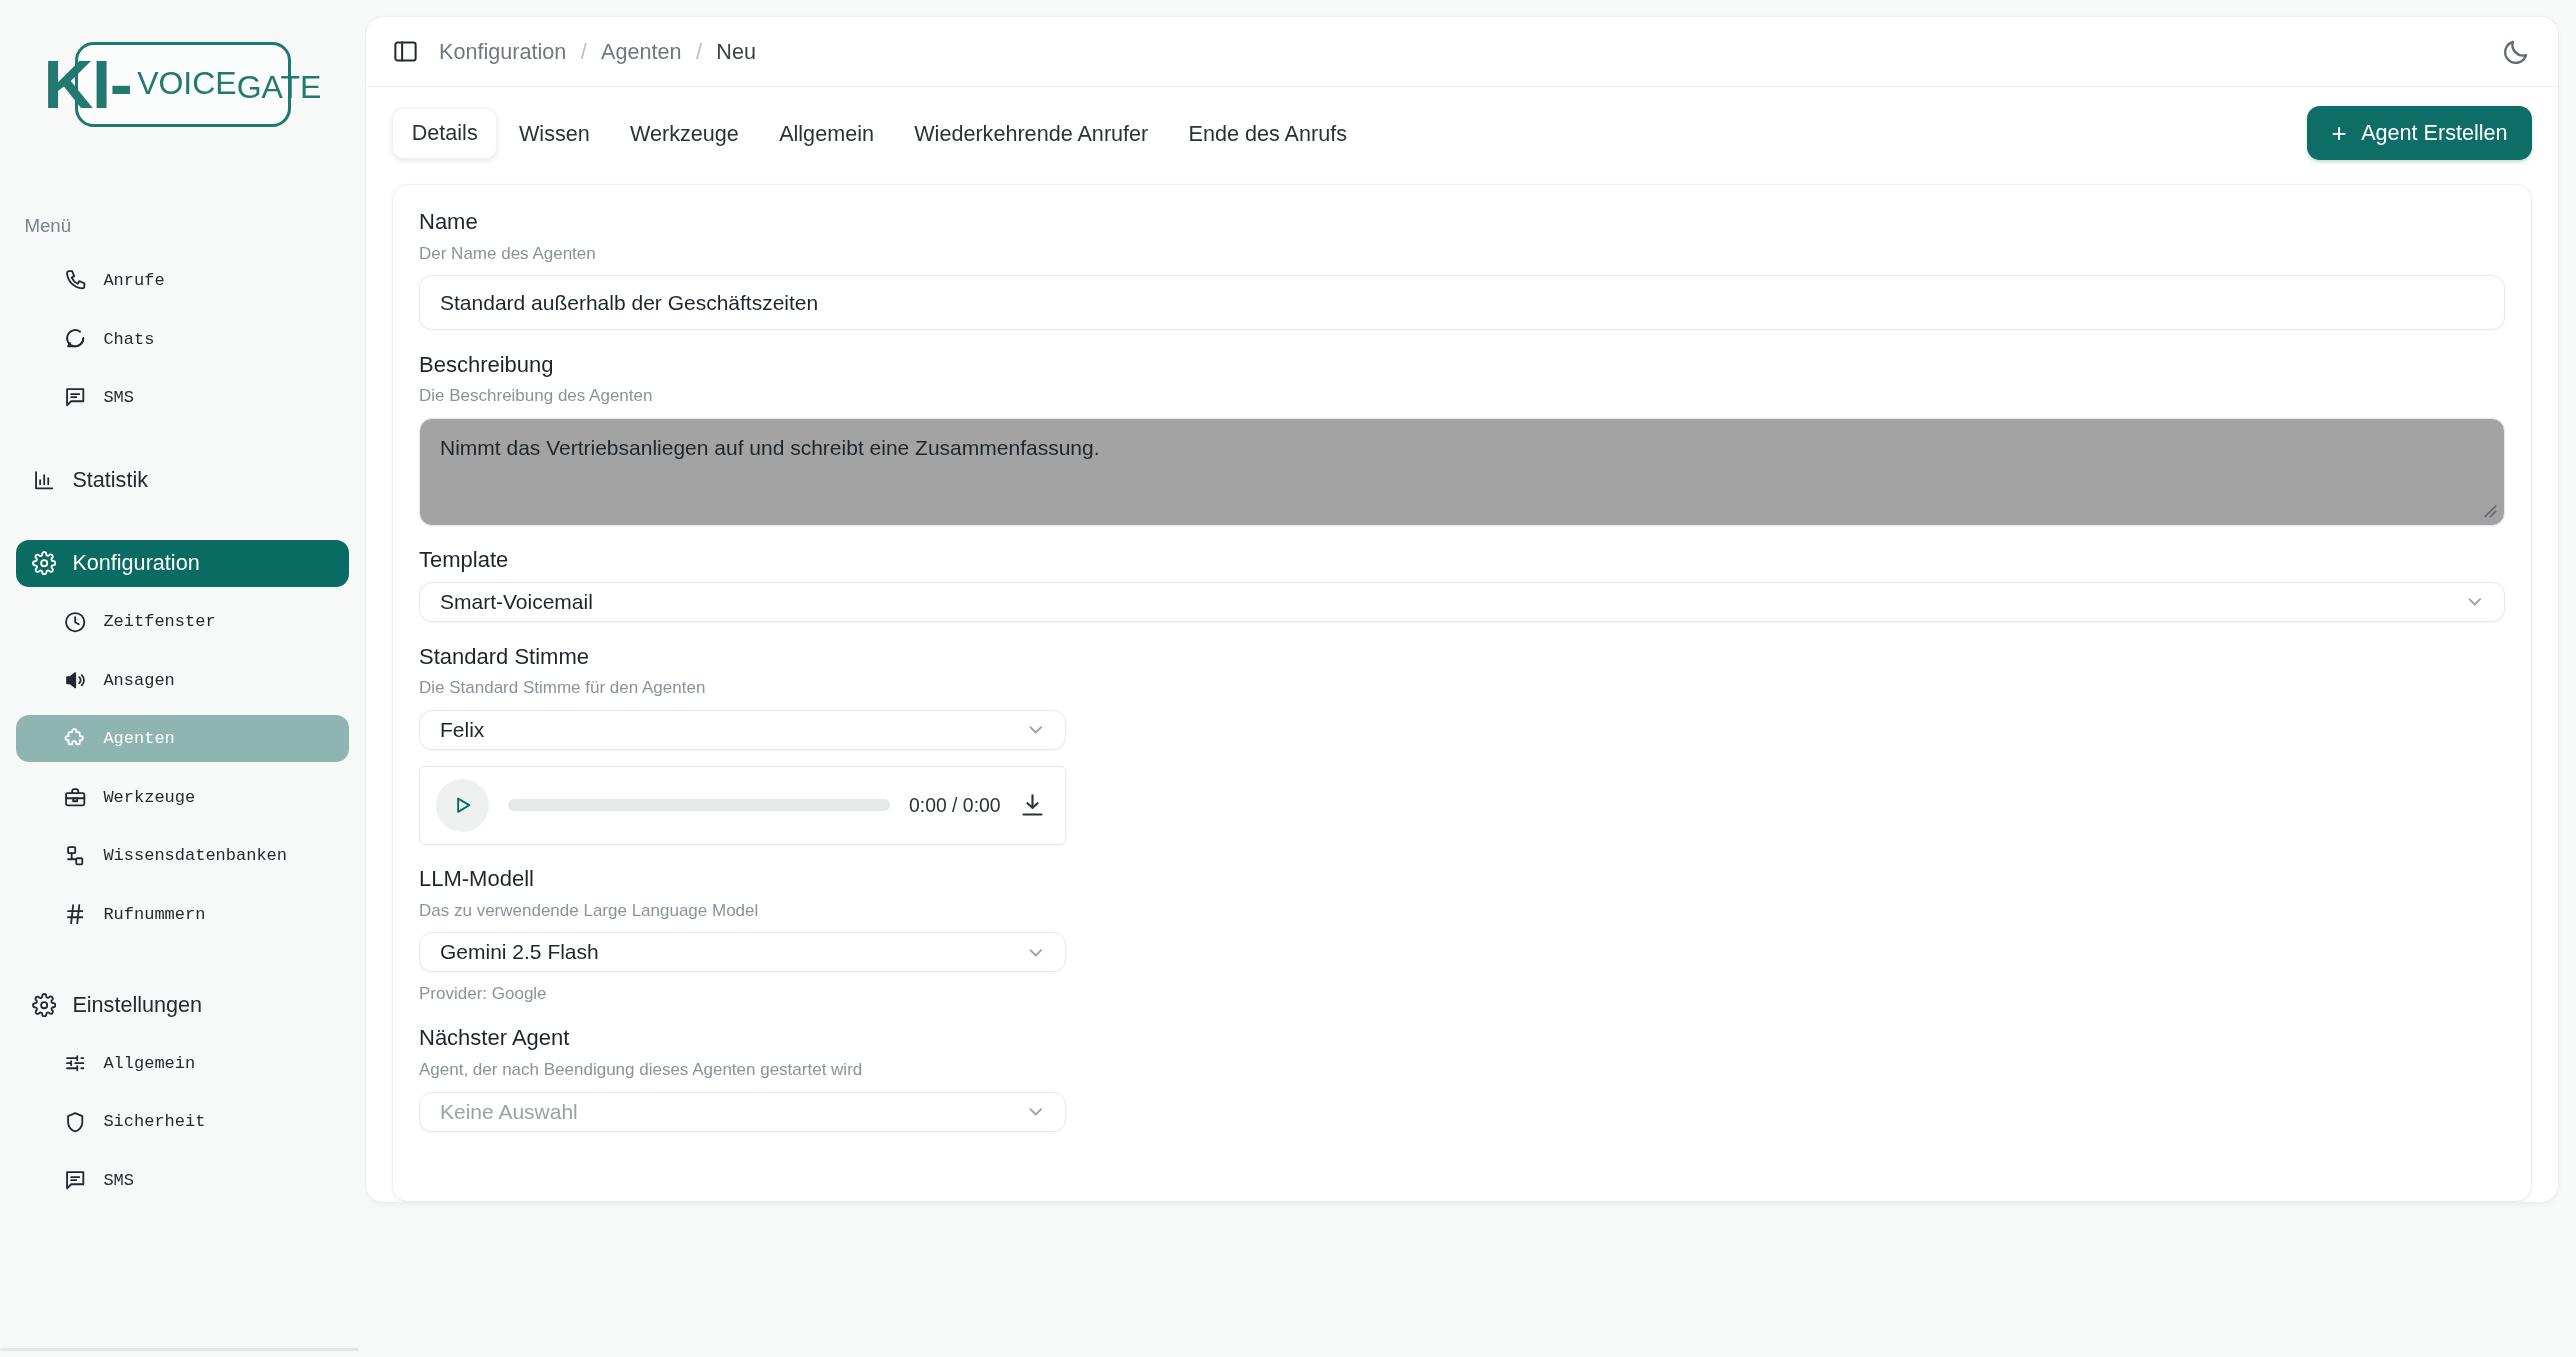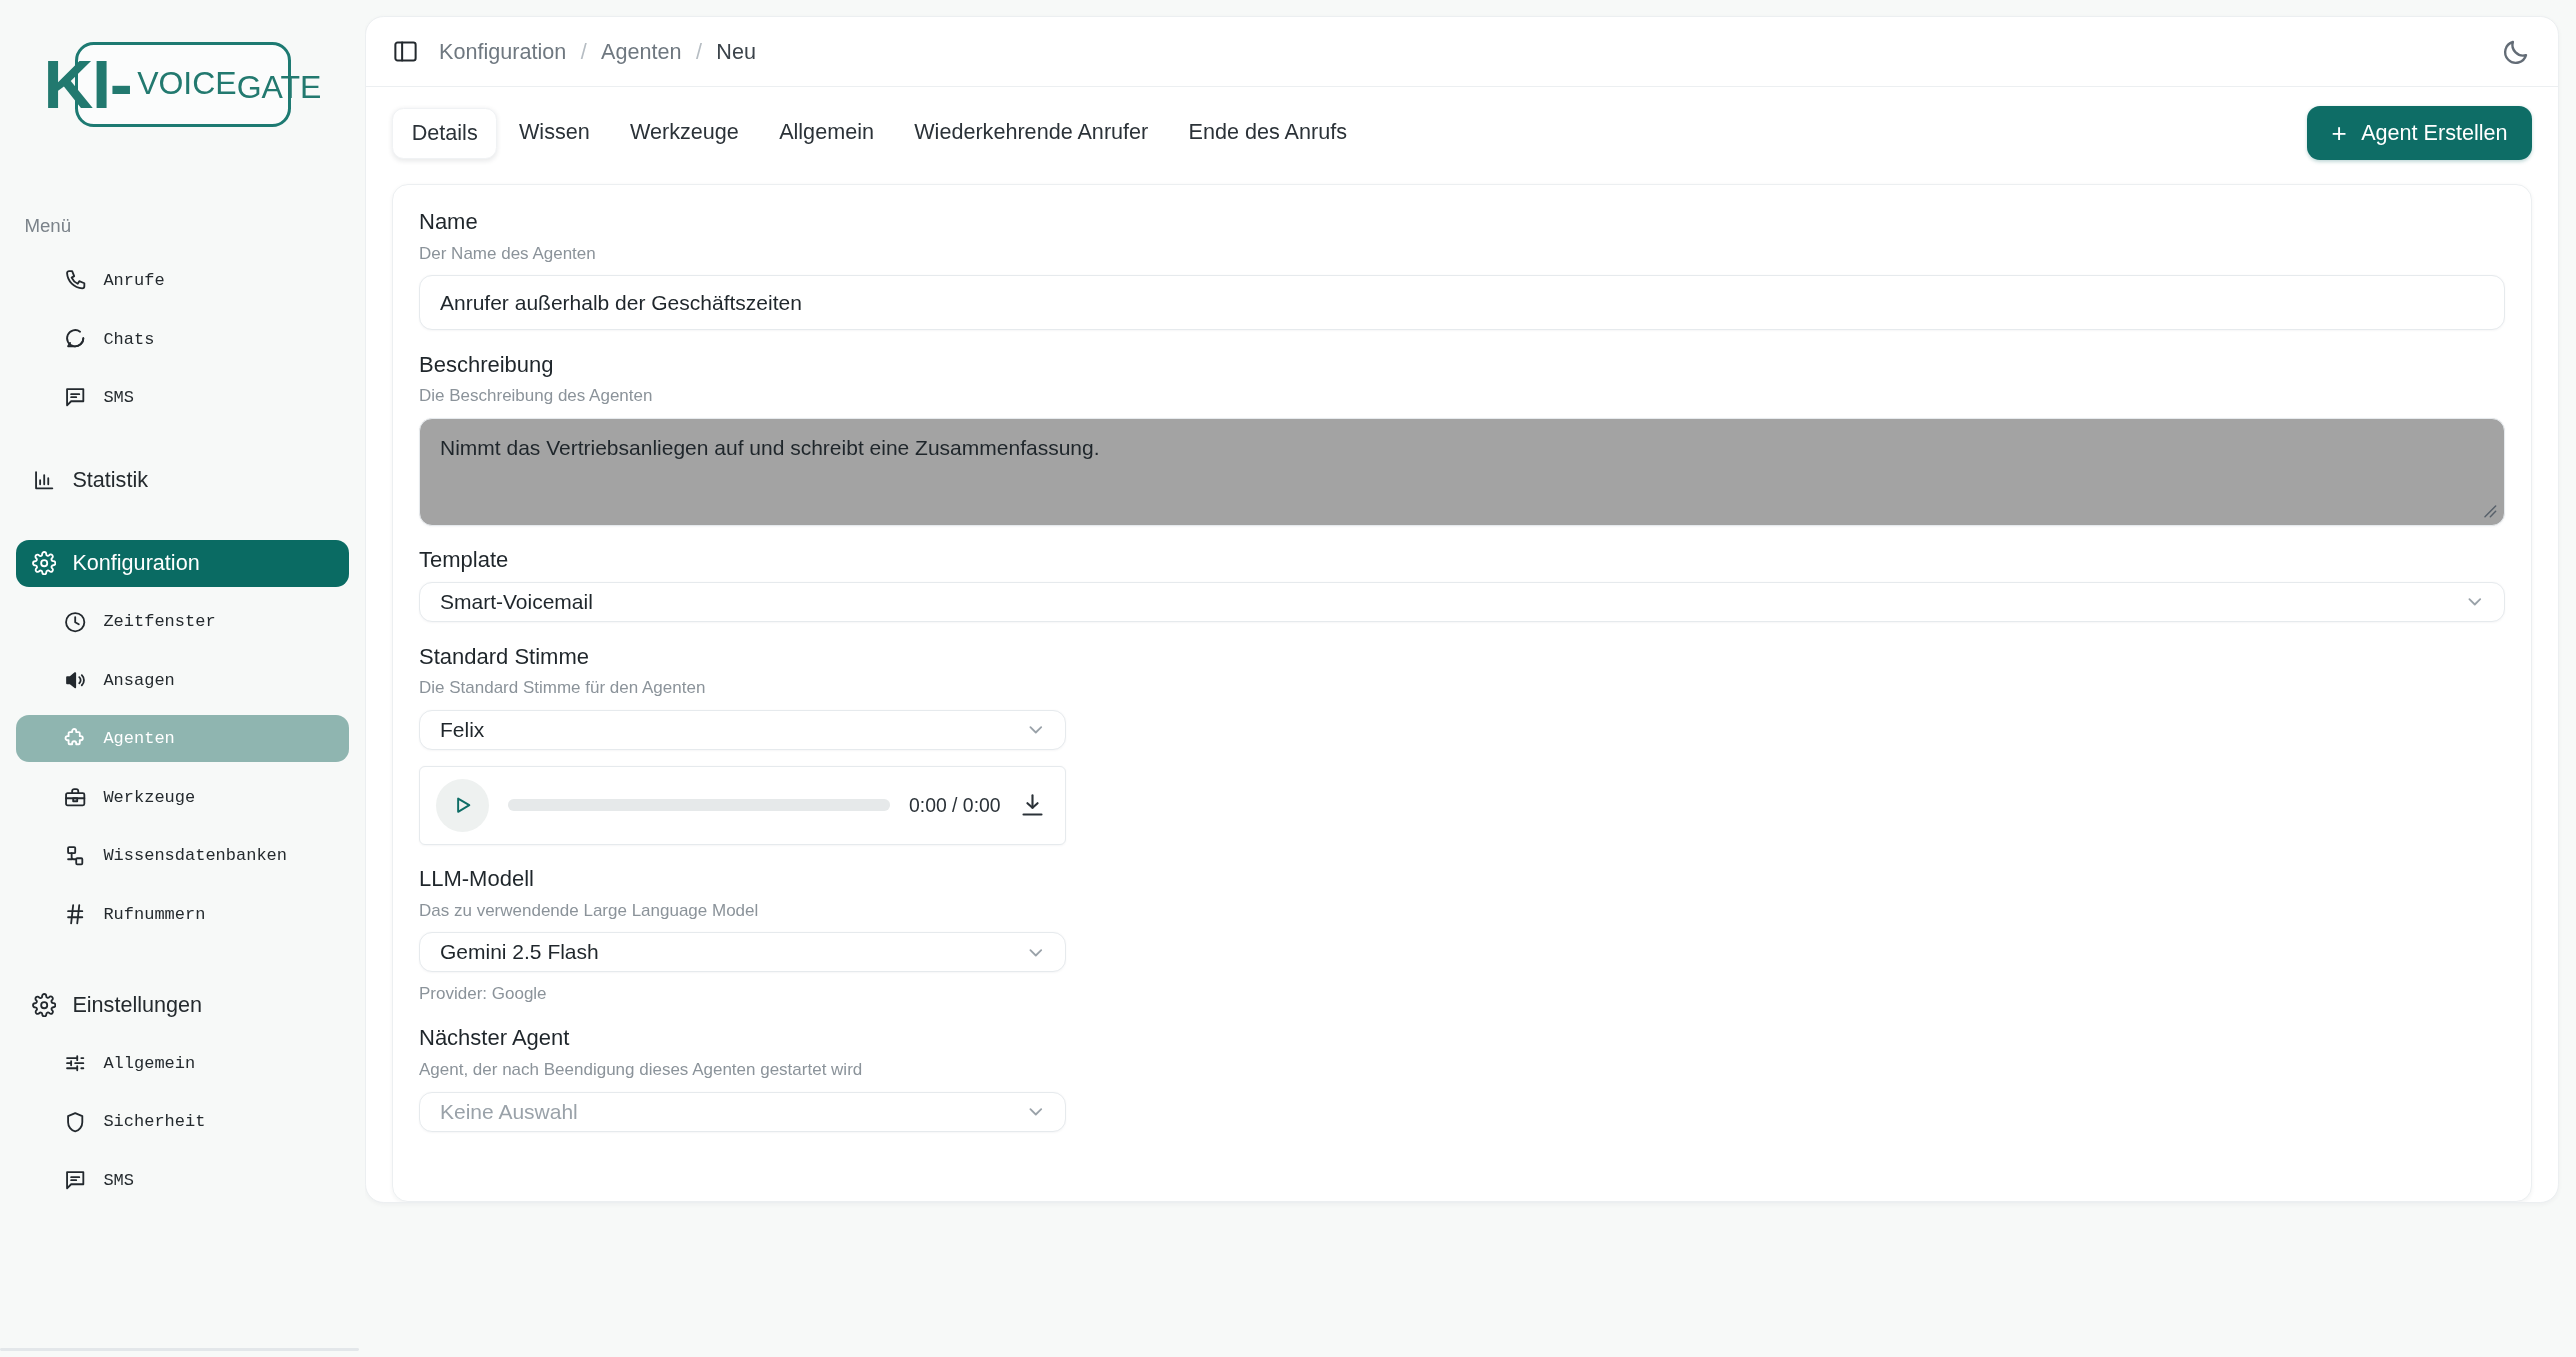--- a/index.html
+++ b/index.html
@@ -90,21 +90,21 @@
   .crumbs { display: flex; align-items: center; gap: 14.4px; font-size: 21.6px; color: #6f7880; }
   .crumbs .sep { color: #b6bdc3; }
   .crumbs .crumb { cursor: pointer; }
   .crumbs .crumb.last { color: #3b434a; }
   .moon { width: 30px; height: 30px; cursor: pointer; display: inline-flex; align-items: center; justify-content: center; }
 
   .tabrow {
     display: flex; align-items: center; justify-content: space-between;
     padding: 18.7px 26px 7.2px 26px;
   }
-  .tabs { display: flex; align-items: flex-start; gap: 2.9px; }
+  .tabs { display: flex; align-items: flex-end; gap: 2.9px; }
   .tab {
     font-size: 21.6px; color: #2b3238; padding: 11.5px 18.7px;
     border-radius: 11.5px; cursor: pointer; white-space: nowrap;
   }
   .tab.active {
     background: #ffffff;
     box-shadow: 0 1.4px 5px rgba(20,30,40,0.10);
     border: 1.4px solid #f0f2f4;
   }
   .btn-create {
@@ -401,21 +401,21 @@
           <span class="plus">+</span>
           <span>Agent Erstellen</span>
         </div>
       </div>
 
       <div class="form-card">
 
         <div class="field">
           <div class="f-label">Name</div>
           <div class="f-hint">Der Name des Agenten</div>
-          <div class="input">Anrufer außerhalb der Geschäftszeiten</div>
+          <div class="input">Standard außerhalb der Geschäftszeiten</div>
         </div>
 
         <div class="field">
           <div class="f-label">Beschreibung</div>
           <div class="f-hint">Die Beschreibung des Agenten</div>
           <div class="textarea">
             <span>Nimmt das Vertriebsanliegen auf und schreibt eine Zusammenfassung.</span>
             <svg class="grip" viewBox="0 0 12 12" fill="none" stroke="#57606a" stroke-width="1.1" stroke-linecap="round">
                 <path d="M11 3 3 11M11 7l-4 4"></path>
               </svg>

